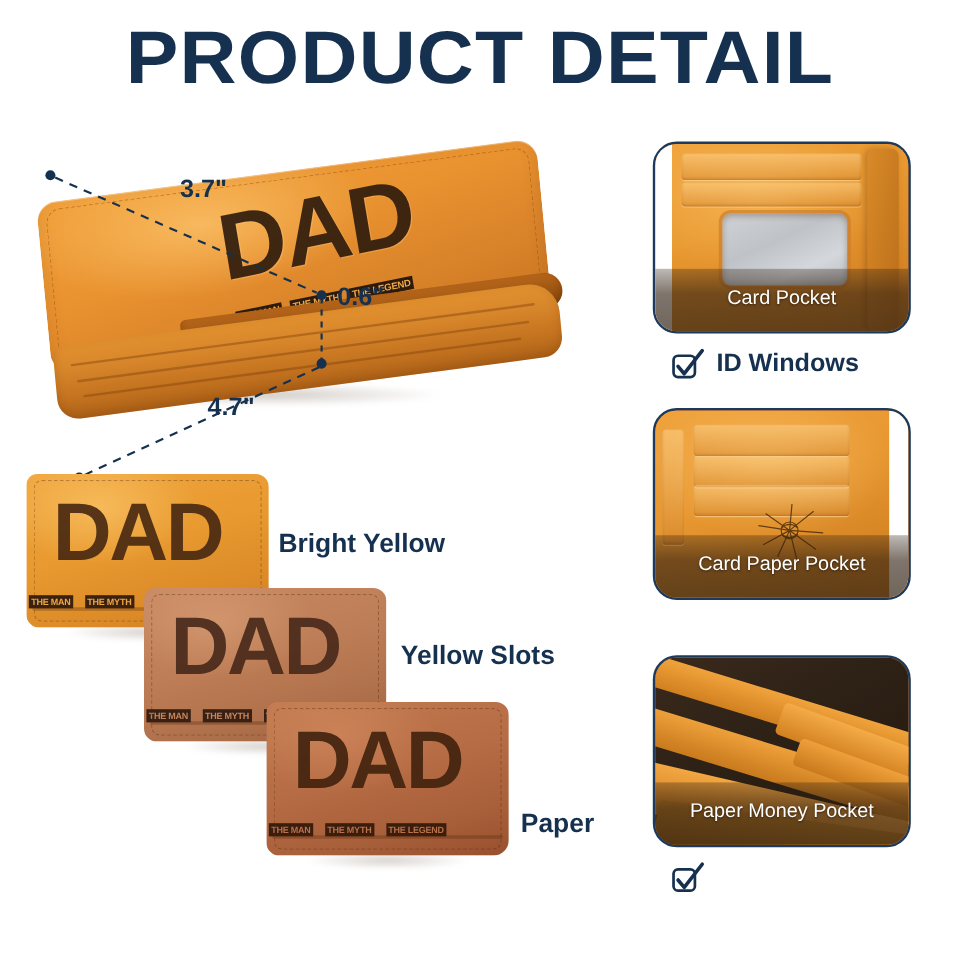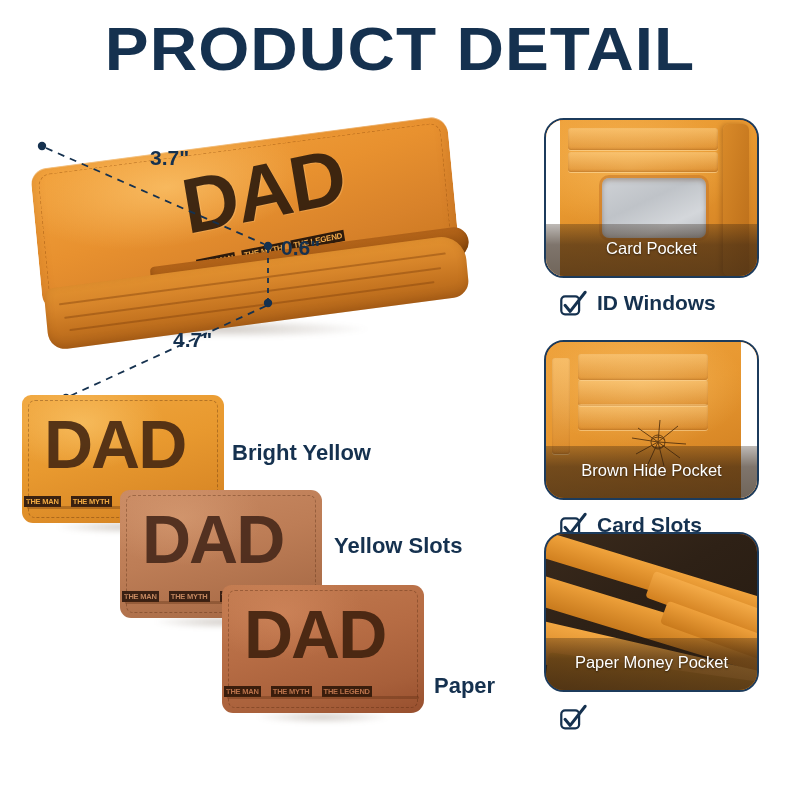--- a/index.html
+++ b/index.html
@@ -236,21 +236,21 @@
     white-space: nowrap;
   }
   #variant-label-0 { left: 232px; top: 440px; }
   #variant-label-1 { left: 334px; top: 533px; }
   #variant-label-2 { left: 434px; top: 673px; }
 
   
   .feature-block { position: absolute; left: 544px; width: 215px; }
   #feature-0 { top: 118px; }
   #feature-1 { top: 340px; }
-  #feature-2 { top: 532px; text-align: right; }
+  #feature-2 { top: 546px; text-align: right; }
 
   .panel {
     position: relative;
     width: 215px; height: 160px;
     border: 2.5px solid #1c3b5c;
     border-radius: 20px;
     overflow: hidden;
     background: #f97316;
     box-sizing: border-box;
   }
@@ -486,28 +486,21 @@
         <div class="p2-slot" style="left:32px; top:62px; width:130px;"></div>
         <div class="p2-slot" style="left:6px;  top:16px; width:18px; height:96px;"></div>
         <svg class="p2-sun" viewBox="0 0 72 56">
           <g stroke="#3a2008" stroke-width="1" fill="none" opacity=".75">
             <path d="M36 28 L16 14 M36 28 L10 24 M36 28 L14 40 M36 28 L26 50 M36 28 L42 52 M36 28 L58 44 M36 28 L64 30 M36 28 L56 12 M36 28 L38 6"></path>
             <circle cx="36" cy="28" r="7"></circle>
             <path d="M29 26 q7 -6 14 0 M29 31 q7 6 14 0"></path>
           </g>
         </svg>
       </div>
-      <div class="panel-caption">Brown Hide Pocket</div>
-    </div>
-    <div class="check-row">
-      <svg class="check-icon" viewBox="0 0 32 32">
-        <rect x="3.5" y="9" width="19" height="19" rx="4" ry="4" fill="none" stroke="#15314f" stroke-width="2.4"></rect>
-        <path d="M7.5 18.5 L13 25 L29 4.5" fill="none" stroke="#15314f" stroke-width="3.2" stroke-linecap="round" stroke-linejoin="round"></path>
-      </svg>
-      <span class="check-label">Card Slots</span>
+      <div class="panel-caption">Card Paper Pocket</div>
     </div>
   </div>
 
   <div class="feature-block" id="feature-2">
     <div class="panel">
       <div class="panel-photo">
         <div class="p3-bg"></div>
         <div class="p3-band" style="left:-20px; top:-8px; width:270px; height:26px; transform:rotate(17deg); background:linear-gradient(180deg,#f0a33c,#d1801f);"></div>
         <div class="p3-band" style="left:-30px; top:34px; width:290px; height:30px; transform:rotate(17deg); background:linear-gradient(180deg,#eda03a,#c87a1d);"></div>
         <div class="p3-band" style="left:-10px; top:86px; width:250px; height:42px; transform:rotate(13deg); background:linear-gradient(180deg,#f2a742,#cd7c1e);"></div>

